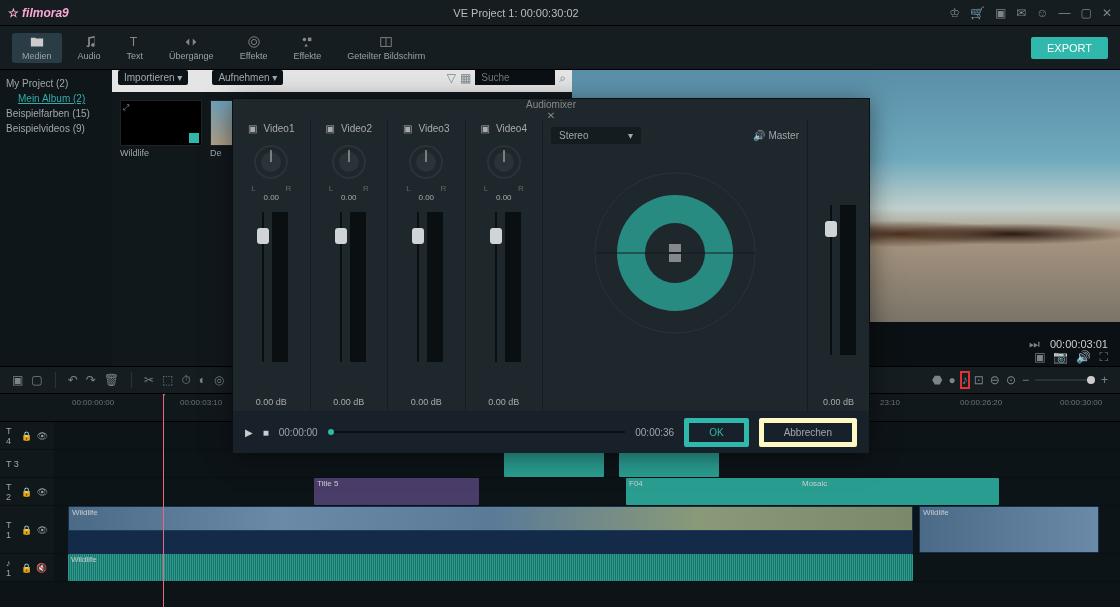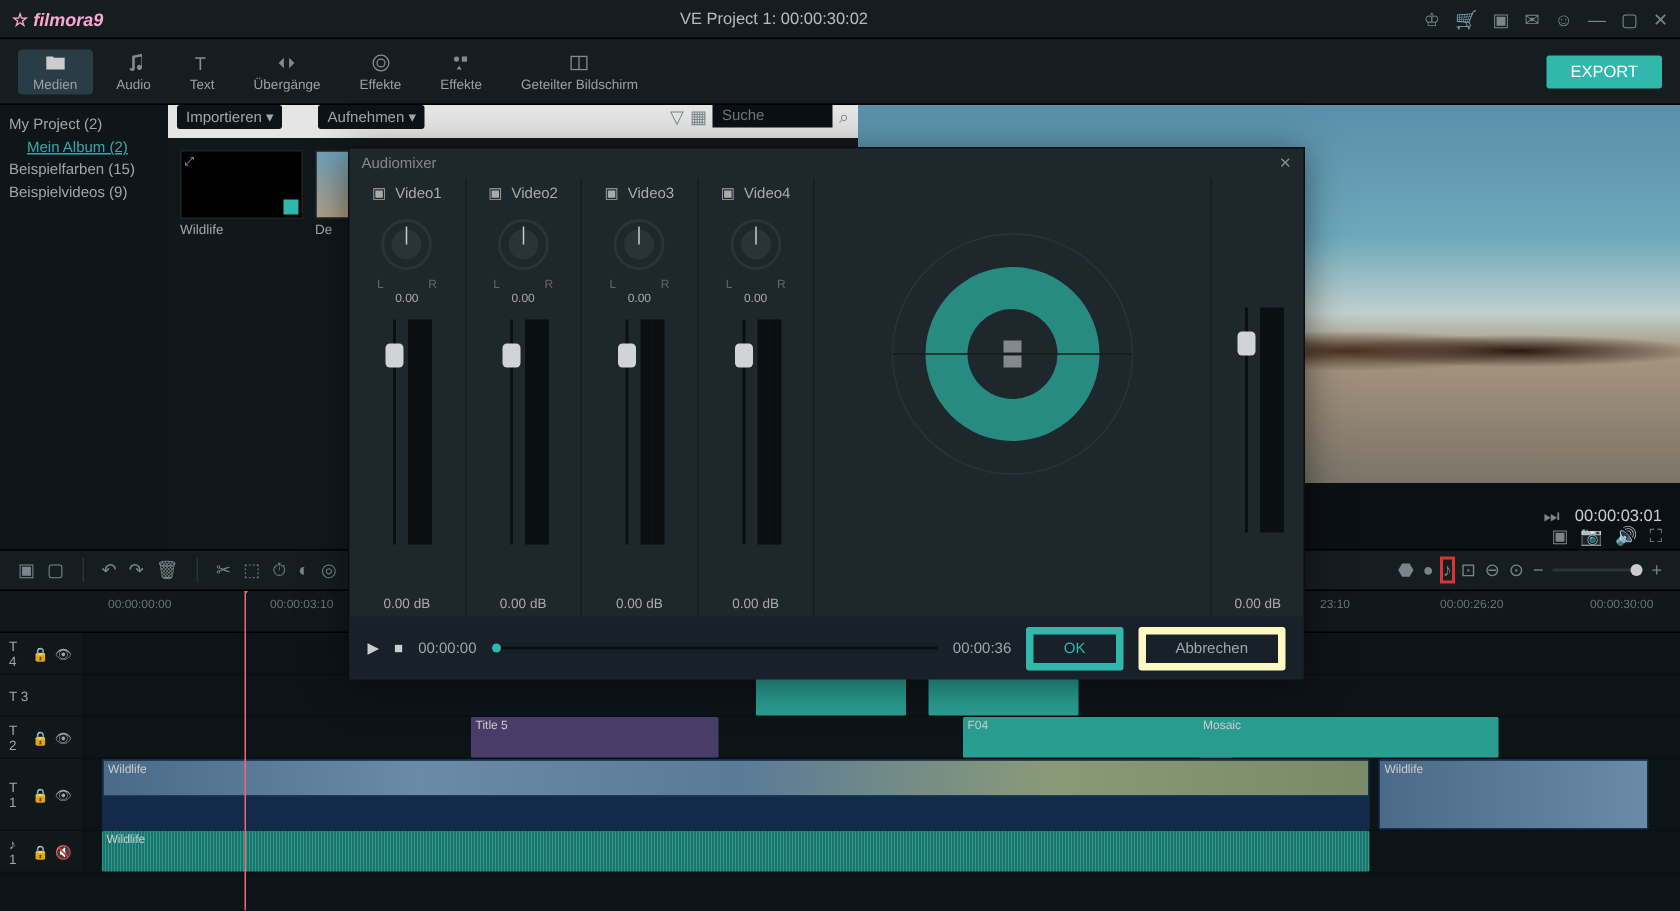--- a/index.html
+++ b/index.html
@@ -66,21 +66,21 @@
 .track-body { flex: 1; position: relative; background: #0d1418; }
 .clip { position: absolute; top: 0; bottom: 0; border-radius: 1px; font-size: 8px; color: #ccc; padding: 1px 3px; overflow: hidden; }
 .clip.teal { background: #2a9d91; }
 .clip.purple { background: #4a3d6a; }
 .clip.blue { background: #1a3d5a; }
 .clip.dkv { background: #0e1a28; border: 1px solid #13314f; }
 .clip.audio { background: repeating-linear-gradient(90deg, #2a9d91 0, #2a9d91 1px, #1f7269 1px, #1f7269 2px); }
 
 
 .audiomixer { position: absolute; left: 232px; top: 98px; width: 638px; height: 354px; background: #1e272c; border: 1px solid #0a0f12; z-index: 20; box-shadow: 0 4px 24px rgba(0,0,0,.5); }
-.am-title { height: 20px; display: flex; align-items: center; justify-content: space-between; padding: 0 8px; font-size: 10px; color: #888; }
+.am-title { height: 20px; display: flex; align-items: center; justify-content: space-between; padding: 0 8px; font-size: 10px; color: #888; flex-direction: column; }
 .am-body { height: 292px; display: flex; }
 .am-channels { width: 310px; display: flex; overflow: hidden; }
 .am-ch { width: 78px; display: flex; flex-direction: column; align-items: center; padding: 4px 0; border-right: 1px solid #141c20; }
 .am-ch-head { display: flex; align-items: center; gap: 6px; font-size: 10px; color: #aaa; margin-bottom: 8px; }
 .knob { width: 40px; height: 40px; position: relative; margin-bottom: 2px; }
 .knob svg { width: 40px; height: 40px; }
 .knob-lr { display: flex; justify-content: space-between; width: 40px; font-size: 8px; color: #666; }
 .knob-val { font-size: 8px; color: #aaa; margin-bottom: 4px; }
 .fader { flex: 1; width: 60px; display: flex; justify-content: center; align-items: flex-start; position: relative; }
 .fader-track { width: 2px; height: 150px; background: #0a0f12; position: relative; margin: 6px 8px; }
@@ -294,21 +294,21 @@
       </div>
     </div>
     <div class="track">
       <div class="track-head">
           <span>T 2</span>
           <span>🔒</span>
           <span>👁</span>
         </div>
       <div class="track-body">
         <div class="clip purple" style="left:260px;width:165px">Title 5</div>
-        <div class="clip teal" style="left:588px;width:180px">F04</div>
+        <div class="clip teal" style="left:572px;width:180px">F04</div>
         <div class="clip teal" style="left:745px;width:200px">Mosaic</div>
       </div>
     </div>
     <div class="track tall">
       <div class="track-head">
           <span>T 1</span>
           <span>🔒</span>
           <span>👁</span>
         </div>
       <div class="track-body">
@@ -430,20 +430,27 @@
               <div class="fader-thumb"></div>
             </div>
             <div class="fader-meters"></div>
             <div class="fader-meters"></div>
           </div>
         <div class="am-db"><span>0.00</span> <span>dB</span></div>
       </div>
     </div>
 
     <div class="am-surround">
+      <div class="am-sur-head">
+        <div class="stereo-sel">
+            <span>Stereo</span>
+            <span>▾</span>
+          </div>
+        <div><span>🔊</span> <span>Master</span></div>
+      </div>
       <div class="surround-circle">
         <svg viewBox="0 0 170 170">
           <circle cx="85" cy="85" r="80" fill="none" stroke="#2a3338" stroke-width="1"></circle>
           <circle cx="85" cy="85" r="58" fill="#2a9d91" opacity=".85"></circle>
           <circle cx="85" cy="85" r="30" fill="#1e272c"></circle>
           <line x1="5" y1="85" x2="165" y2="85" stroke="#141c20" stroke-width="1"></line>
           <rect x="79" y="76" width="12" height="8" fill="#ccc" opacity=".6"></rect>
           <rect x="79" y="86" width="12" height="8" fill="#ccc" opacity=".6"></rect>
         </svg>
       </div>

